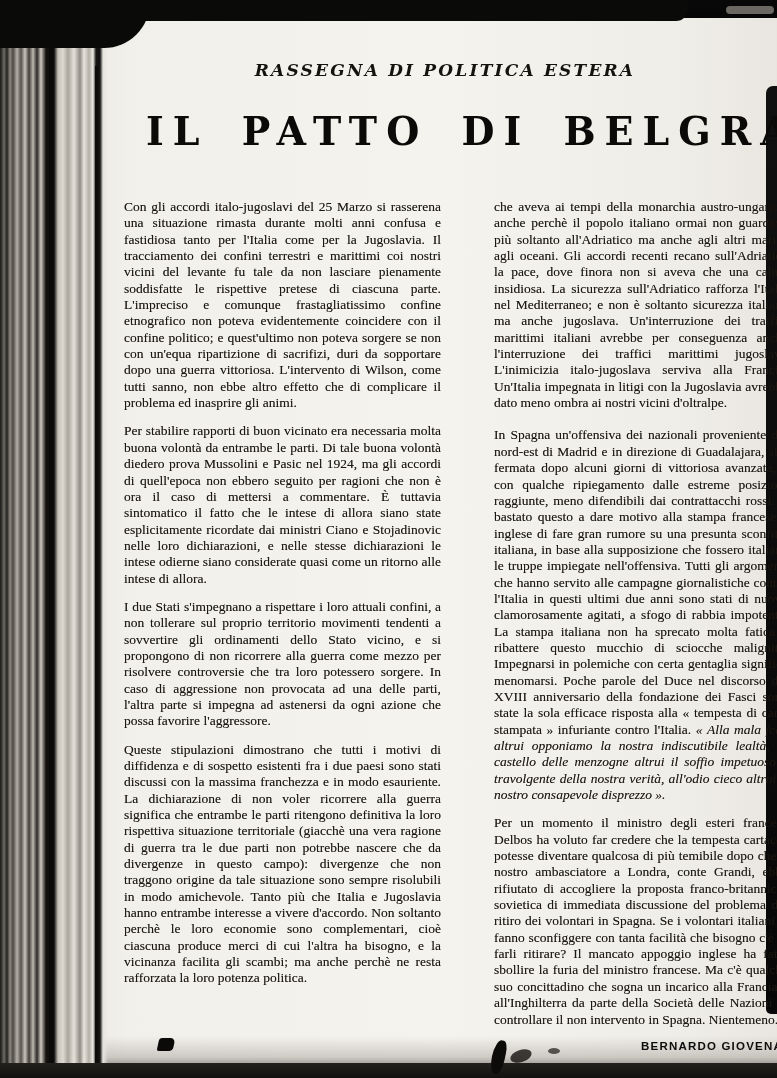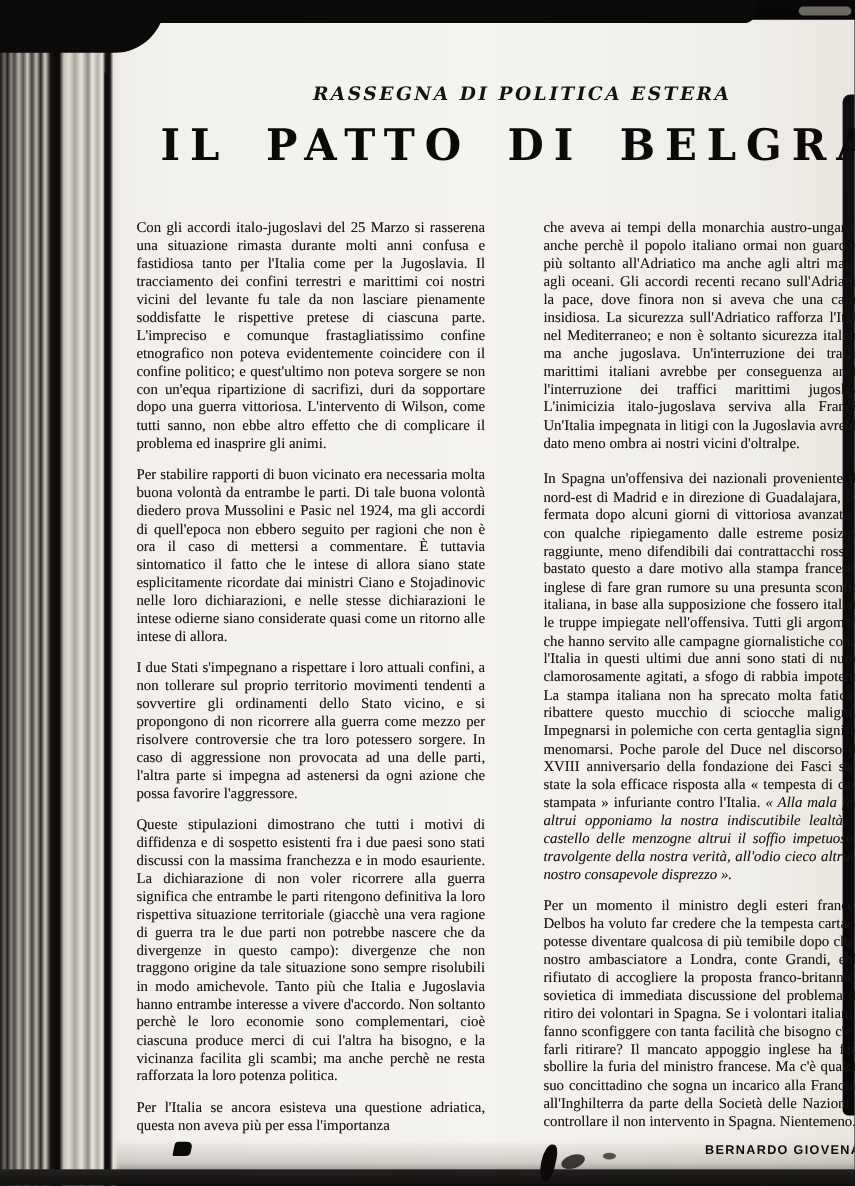--- a/index.html
+++ b/index.html
@@ -44,23 +44,23 @@
   .bottom-band{left:0;top:1063px;width:777px;height:15px;background:linear-gradient(180deg,#23211e,#121110);}
 
   
   .page-number-mark{left:158px;top:1038px;width:16px;height:13px;background:#0b0a09;border-radius:3px 5px 4px 2px;transform:skewX(-12deg);}
   .smudge-a{left:492px;top:1040px;width:13px;height:34px;background:#0c0b0a;border-radius:60% 40% 50% 55%;transform:rotate(12deg);}
   .smudge-b{left:510px;top:1050px;width:22px;height:12px;background:#14120f;border-radius:50%;opacity:.8;transform:rotate(-18deg);}
   .smudge-c{left:548px;top:1048px;width:12px;height:6px;background:#1b1916;border-radius:50%;opacity:.7;}
 
   
   .kicker{
-    left:225px;top:60px;width:440px;text-align:right;
+    left:225px;top:60px;width:440px;text-align:center;
     font-family:"DejaVu Serif", serif;font-style:italic;font-weight:bold;
-    font-size:17px;letter-spacing:2.2px;color:#15130f;white-space:nowrap;margin-top:16px;
+    font-size:17px;letter-spacing:2.2px;color:#15130f;white-space:nowrap;
   }
   .title{
     left:146px;top:108px;white-space:nowrap;
     font-family:"DejaVu Serif", serif;font-weight:bold;
     font-size:38px;letter-spacing:9px;word-spacing:11px;color:#0b0a08;
     transform:scaleY(1.04);transform-origin:left top;
   }
   .col{color:#1c1712;}
   .col p{
     margin:12px;text-align:justify;
@@ -96,21 +96,20 @@
 <div class="abs bottom-band"></div>
 
 <div class="abs kicker">RASSEGNA DI POLITICA ESTERA</div>
 <div class="abs title">IL PATTO DI BELGRADO</div>
 
 <div class="abs col col-left">
   <p>Con gli accordi italo-jugoslavi del 25 Marzo si rasserena una situazione rimasta durante molti anni confusa e fastidiosa tanto per l'Italia come per la Jugoslavia. Il tracciamento dei confini terrestri e marittimi coi nostri vicini del levante fu tale da non lasciare pienamente soddisfatte le rispettive pretese di ciascuna parte. L'impreciso e comunque frastagliatissimo confine etnografico non poteva evidentemente coincidere con il confine politico; e quest'ultimo non poteva sorgere se non con un'equa ripartizione di sacrifizi, duri da sopportare dopo una guerra vittoriosa. L'intervento di Wilson, come tutti sanno, non ebbe altro effetto che di complicare il problema ed inasprire gli animi.</p>
   <p>Per stabilire rapporti di buon vicinato era necessaria molta buona volontà da entrambe le parti. Di tale buona volontà diedero prova Mussolini e Pasic nel 1924, ma gli accordi di quell'epoca non ebbero seguito per ragioni che non è ora il caso di mettersi a commentare. È tuttavia sintomatico il fatto che le intese di allora siano state esplicitamente ricordate dai ministri Ciano e Stojadinovic nelle loro dichiarazioni, e nelle stesse dichiarazioni le intese odierne siano considerate quasi come un ritorno alle intese di allora.</p>
   <p>I due Stati s'impegnano a rispettare i loro attuali confini, a non tollerare sul proprio territorio movimenti tendenti a sovvertire gli ordinamenti dello Stato vicino, e si propongono di non ricorrere alla guerra come mezzo per risolvere controversie che tra loro potessero sorgere. In caso di aggressione non provocata ad una delle parti, l'altra parte si impegna ad astenersi da ogni azione che possa favorire l'aggressore.</p>
   <p>Queste stipulazioni dimostrano che tutti i motivi di diffidenza e di sospetto esistenti fra i due paesi sono stati discussi con la massima franchezza e in modo esauriente. La dichiarazione di non voler ricorrere alla guerra significa che entrambe le parti ritengono definitiva la loro rispettiva situazione territoriale (giacchè una vera ragione di guerra tra le due parti non potrebbe nascere che da divergenze in questo campo): divergenze che non traggono origine da tale situazione sono sempre risolubili in modo amichevole. Tanto più che Italia e Jugoslavia hanno entrambe interesse a vivere d'accordo. Non soltanto perchè le loro economie sono complementari, cioè ciascuna produce merci di cui l'altra ha bisogno, e la vicinanza facilita gli scambi; ma anche perchè ne resta rafforzata la loro potenza politica.</p>
-  <p>Per l'Italia se ancora esisteva una questione adriatica, questa non aveva più per essa l'importanza</p>
 </div>
 
 <div class="abs col col-right">
   <p>che aveva ai tempi della monarchia austro-ungarica, anche perchè il popolo italiano ormai non guardava più soltanto all'Adriatico ma anche agli altri mari e agli oceani. Gli accordi recenti recano sull'Adriatico la pace, dove finora non si aveva che una calma insidiosa. La sicurezza sull'Adriatico rafforza l'Italia nel Mediterraneo; e non è soltanto sicurezza italiana ma anche jugoslava. Un'interruzione dei traffici marittimi italiani avrebbe per conseguenza anche l'interruzione dei traffici marittimi jugoslavi. L'inimicizia italo-jugoslava serviva alla Francia. Un'Italia impegnata in litigi con la Jugoslavia avrebbe dato meno ombra ai nostri vicini d'oltralpe.</p>
   <p class="spaced"><span>In Spagna un'offensiva dei nazionali proveniente dal nord-est di Madrid e in direzione di Guadalajara, si è fermata dopo alcuni giorni di vittoriosa avanzata, e con qualche ripiegamento dalle estreme posizioni raggiunte, meno difendibili dai contrattacchi rossi. È bastato questo a dare motivo alla stampa francese e inglese di fare gran rumore su una presunta sconfitta italiana, in base alla supposizione che fossero italiane le truppe impiegate nell'offensiva. Tutti gli argomenti che hanno servito alle campagne giornalistiche contro l'Italia in questi ultimi due anni sono stati di nuovo clamorosamente agitati, a sfogo di rabbia impotente. La stampa italiana non ha sprecato molta fatica a ribattere questo mucchio di sciocche malignità. Impegnarsi in polemiche con certa gentaglia significa menomarsi. Poche parole del Duce nel discorso del XVIII anniversario della fondazione dei Fasci sono state la sola efficace risposta alla « tempesta di carta stampata » infuriante contro l'Italia. </span><span class="quote-italic">« Alla mala fede altrui opponiamo la nostra indiscutibile lealtà, al castello delle menzogne altrui il soffio impetuoso e travolgente della nostra verità, all'odio cieco altrui il nostro consapevole disprezzo ».</span></p>
   <p>Per un momento il ministro degli esteri francese Delbos ha voluto far credere che la tempesta cartacea potesse diventare qualcosa di più temibile dopo che il nostro ambasciatore a Londra, conte Grandi, ebbe rifiutato di accogliere la proposta franco-britannico-sovietica di immediata discussione del problema del ritiro dei volontari in Spagna. Se i volontari italiani si fanno sconfiggere con tanta facilità che bisogno c'è di farli ritirare? Il mancato appoggio inglese ha fatto sbollire la furia del ministro francese. Ma c'è qualche suo concittadino che sogna un incarico alla Francia e all'Inghilterra da parte della Società delle Nazioni di controllare il non intervento in Spagna. Nientemeno.</p>
   <div class="byline">BERNARDO GIOVENALE</div>
 </div>
 
 <div class="abs page-number-mark"></div>

